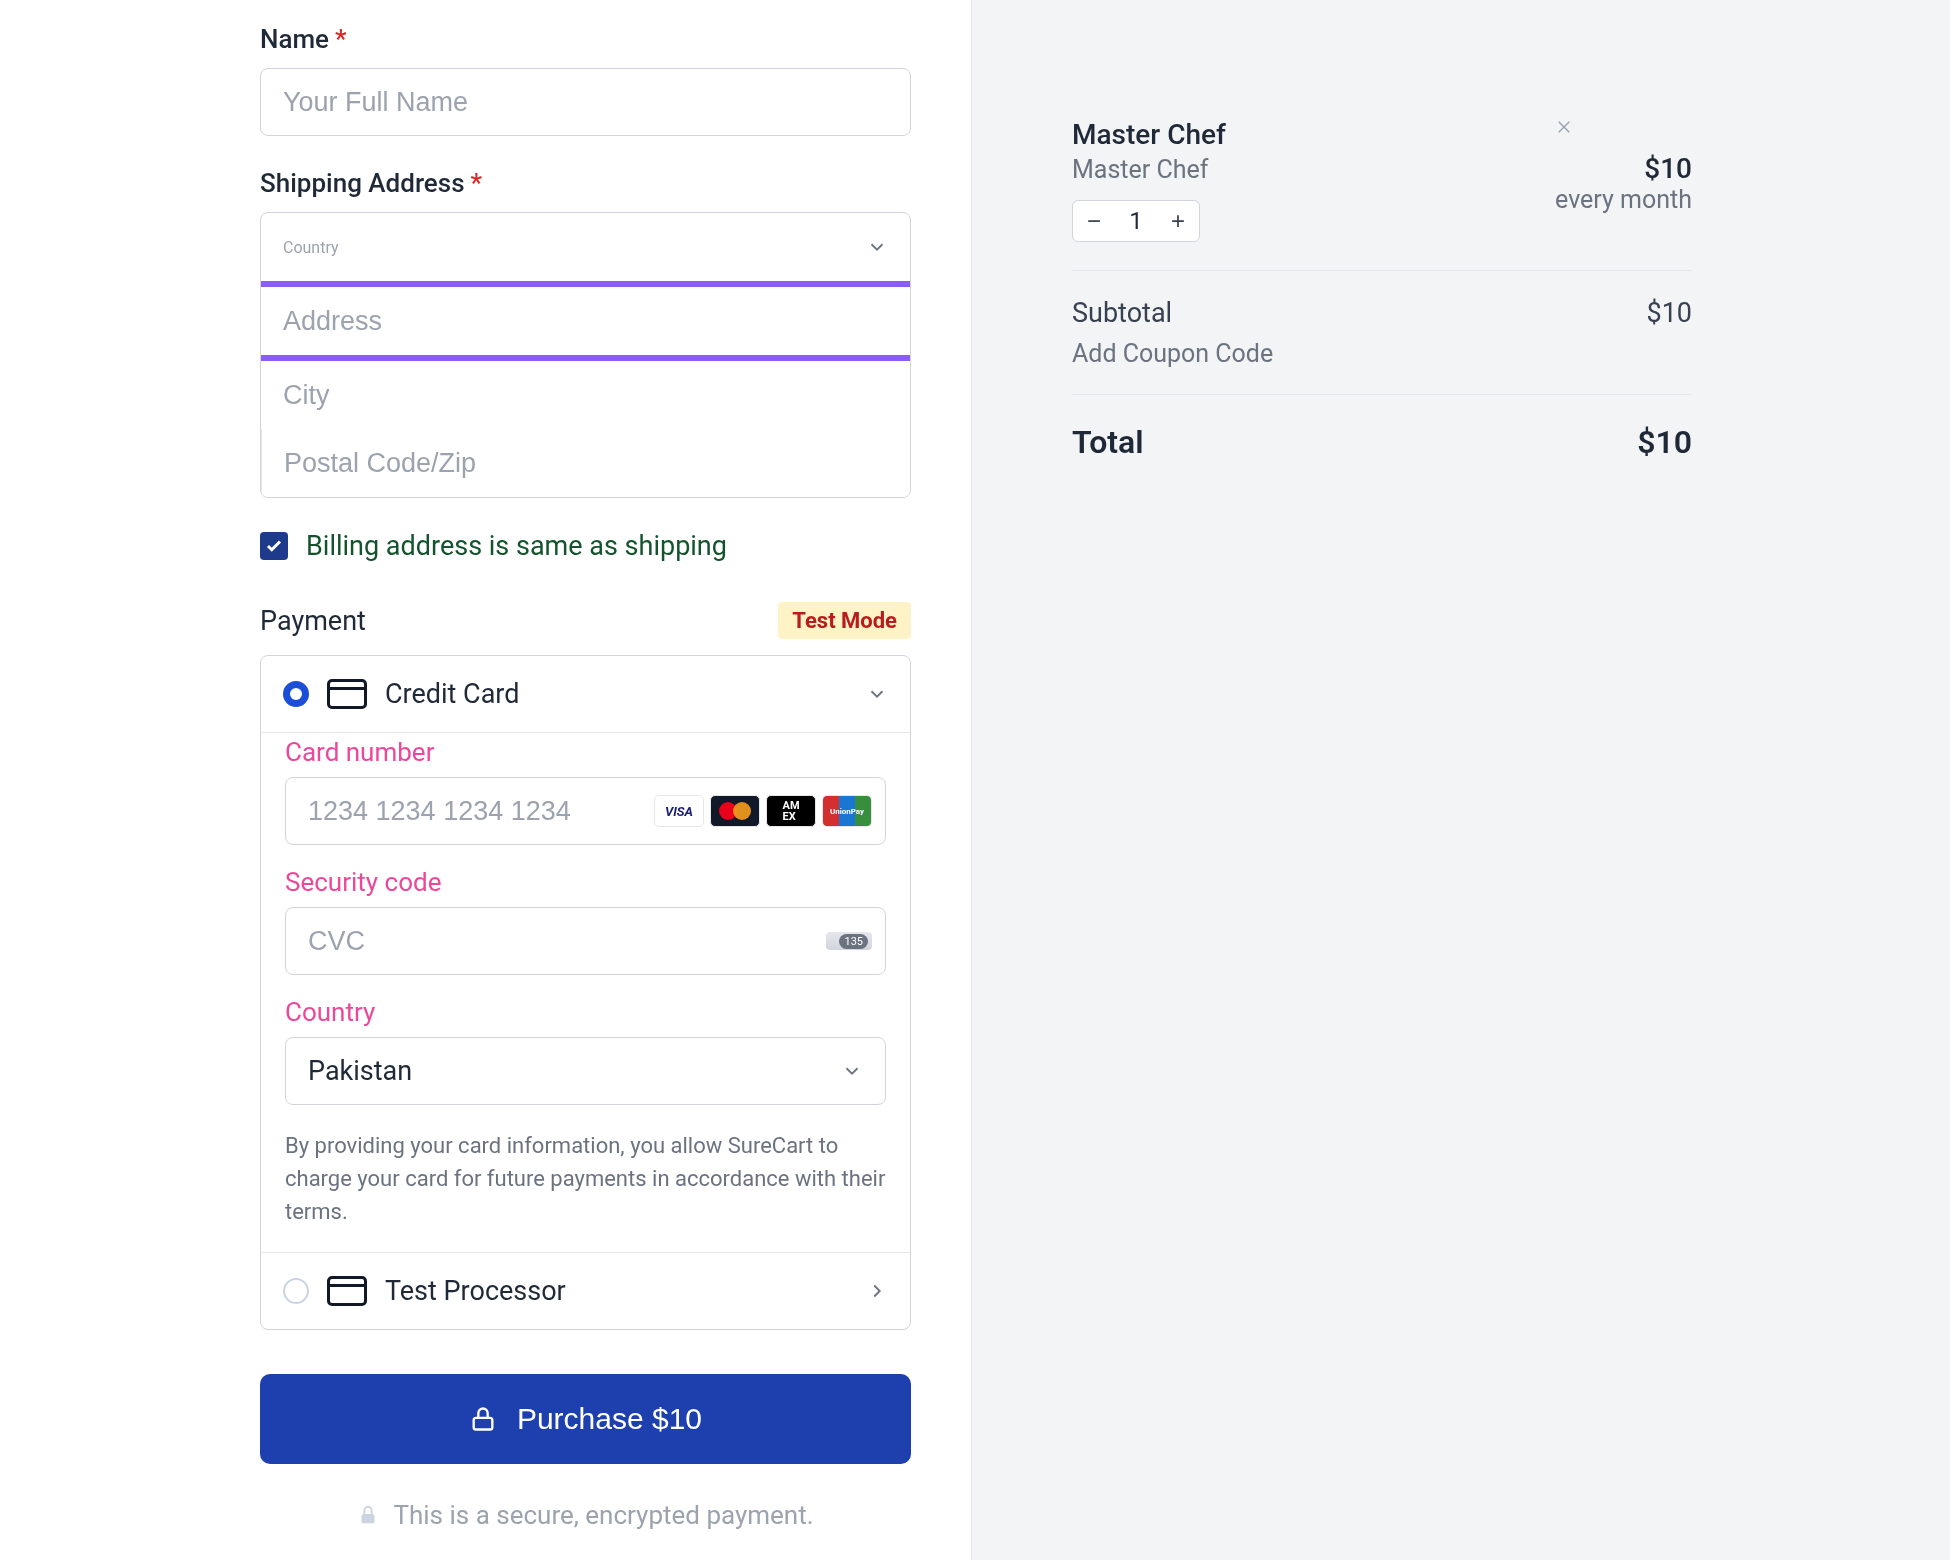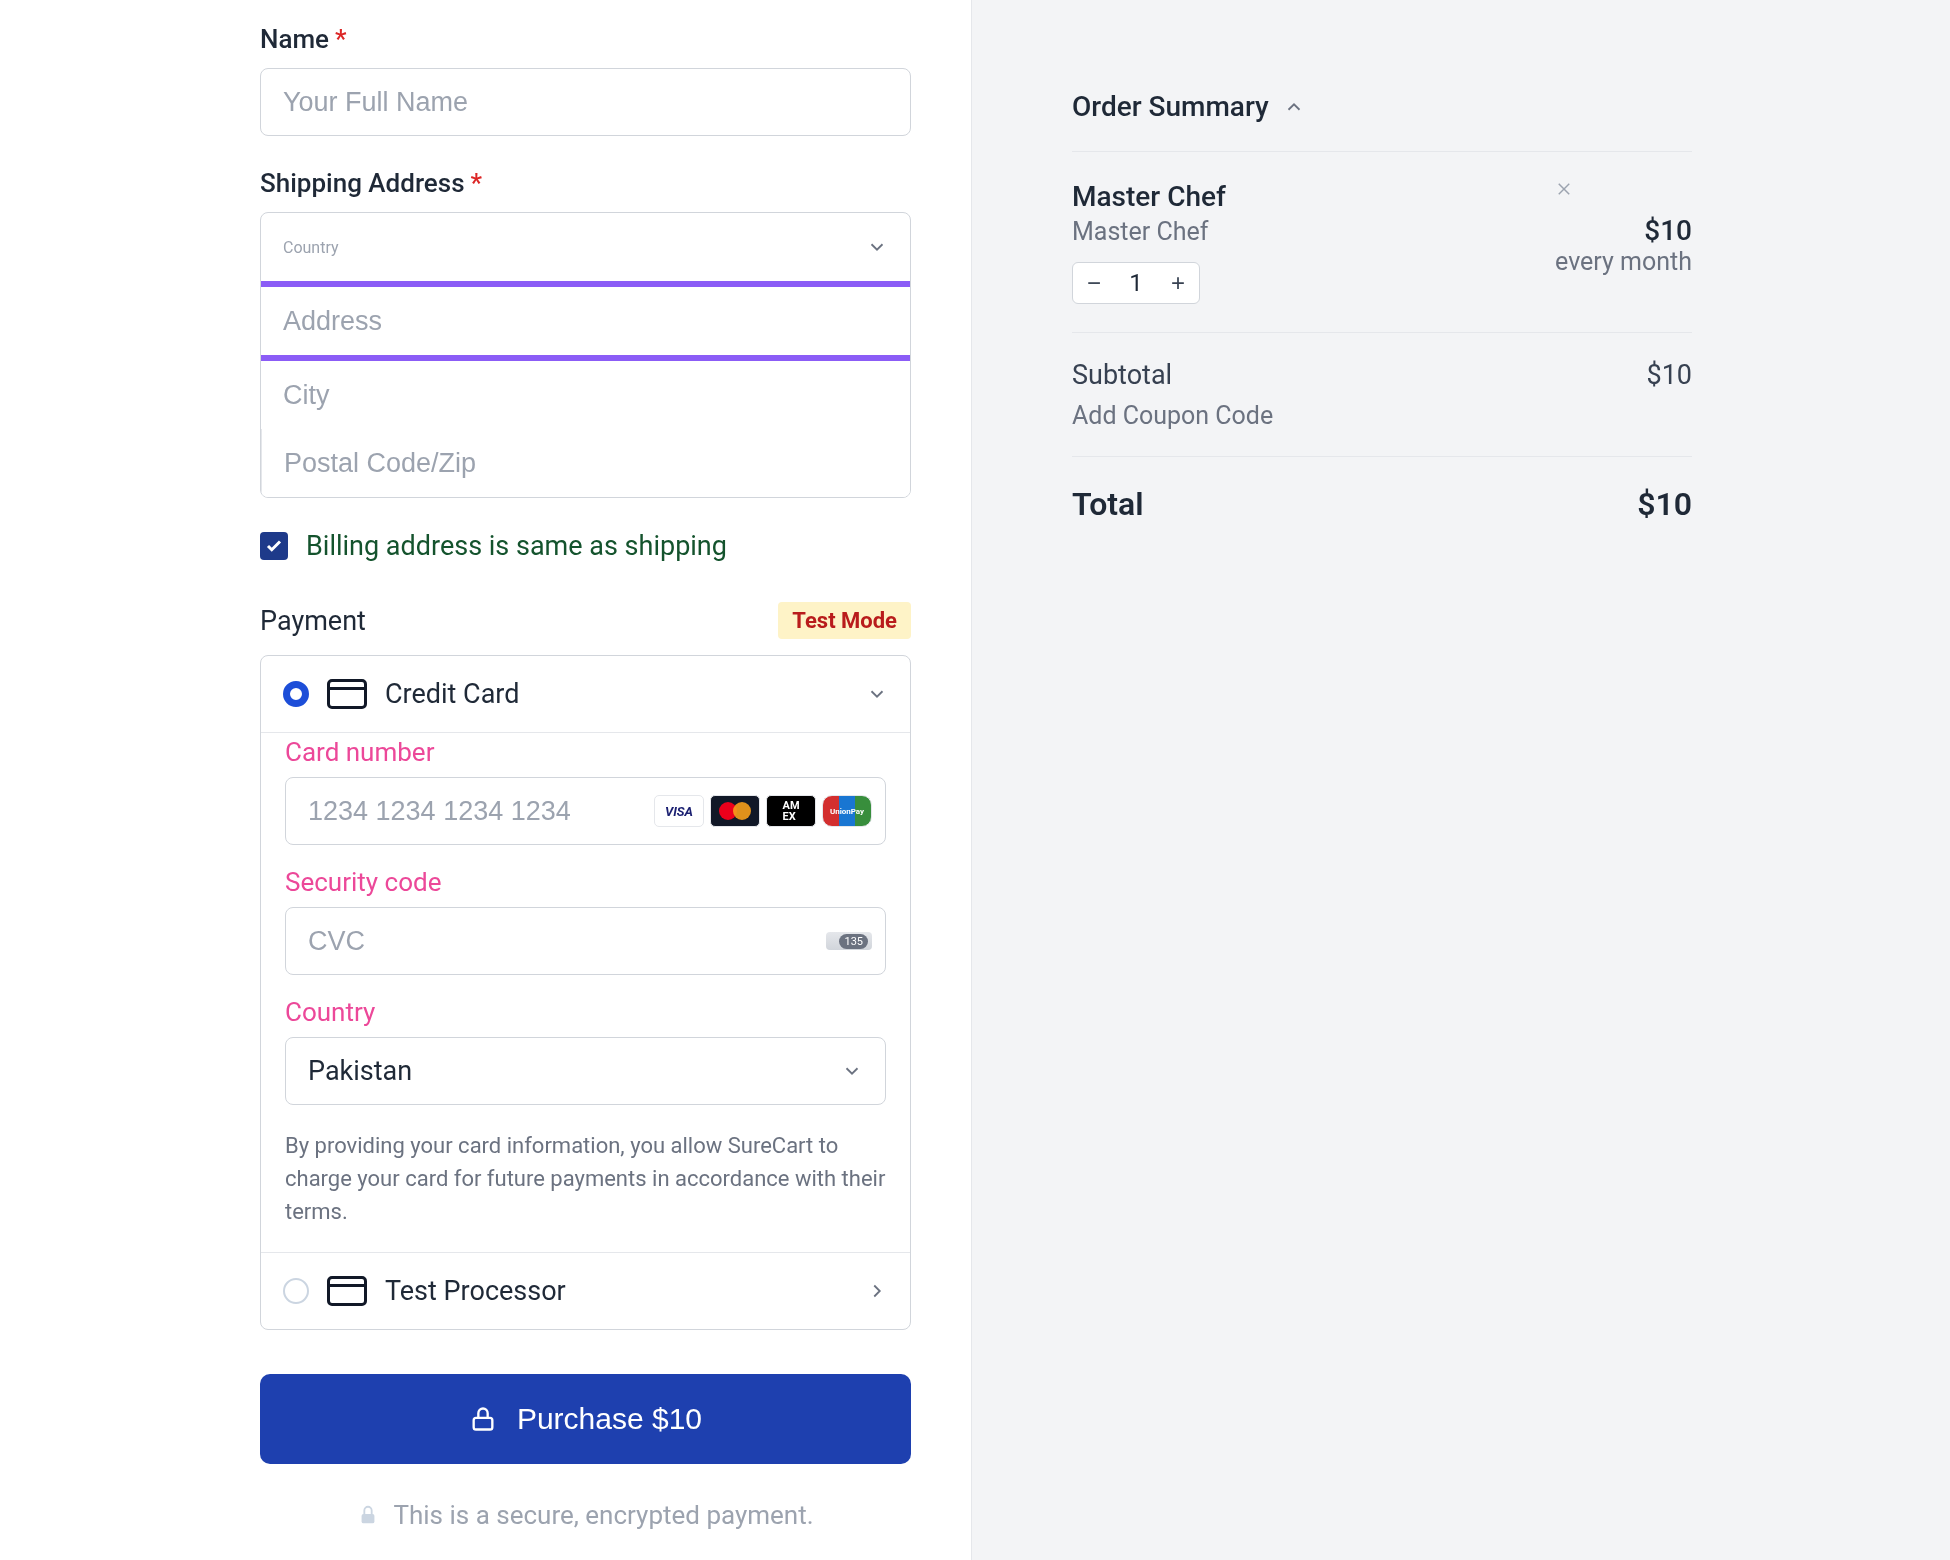--- a/index.html
+++ b/index.html
@@ -141,21 +141,21 @@
   .brand {
     width: 50px; height: 32px; border-radius: 5px; display: flex; align-items: center;
     justify-content: center; font-size: 11px; font-weight: 700; color: #fff;
     border: 1px solid #e5e7eb;
   }
   .brand.visa { background: #fff; color: #1a1f71; font-style: italic; font-size: 13px; }
   .brand.mc { background: #111827; position: relative; }
   .brand.mc::before { content:""; position:absolute; width:18px; height:18px; border-radius:50%; background:#eb001b; left:8px; }
   .brand.mc::after { content:""; position:absolute; width:18px; height:18px; border-radius:50%; background:#f79e1b; right:8px; opacity: 0.9;}
   .brand.amex { background: #000000; }
-  .brand.up { background: linear-gradient(90deg,#d32f2f 33%,#1976d2 33% 66%,#388e3c 66%); font-size: 8px; border-radius: 10px;}
+  .brand.up { background: linear-gradient(90deg,#d32f2f 33%,#1976d2 33% 66%,#388e3c 66%); font-size: 8px;}
 
   .two-col { display: flex; gap: 24px; margin-top: 22px; }
   .two-col > div { flex: 1; }
   .cvc-wrap { position: relative; }
   .cvc-badge {
     position: absolute; right: 14px; top: 50%; transform: translateY(-50%);
     width: 46px; height: 18px; border-radius: 4px; background: linear-gradient(#e5e7eb,#d1d5db);
     display:flex;align-items:center;justify-content:flex-end;padding-right:4px;
   }
   .cvc-badge span{ background:#6b7280;color:#fff;font-size:11px;border-radius:8px;padding:1px 5px;}
@@ -379,28 +379,20 @@
             <rect x="5" y="11" width="14" height="10" rx="2"></rect>
             <path d="M8 11V7a4 4 0 0 1 8 0v4" fill="none" stroke="#cbd5e1" stroke-width="2"></path>
           </svg>
       </span>
       <span>This is a secure, encrypted payment.</span>
     </div>
   </div>
 
   <div class="right-col">
     <div class="right-inner">
-      <div class="os-title-row">
-        <span>Order Summary</span>
-        <span>
-          <svg width="22" height="22" viewBox="0 0 24 24" fill="none" stroke="#6b7280" stroke-width="2">
-              <polyline points="6 15 12 9 18 15"></polyline>
-            </svg>
-        </span>
-      </div>
 
       <div class="item-block">
         <div class="item-left">
           <div class="item-title">Master Chef</div>
           <div class="item-sub">Master Chef</div>
           <div class="qty">
             <button>−</button>
             <span class="qv">1</span>
             <button>+</button>
           </div>

